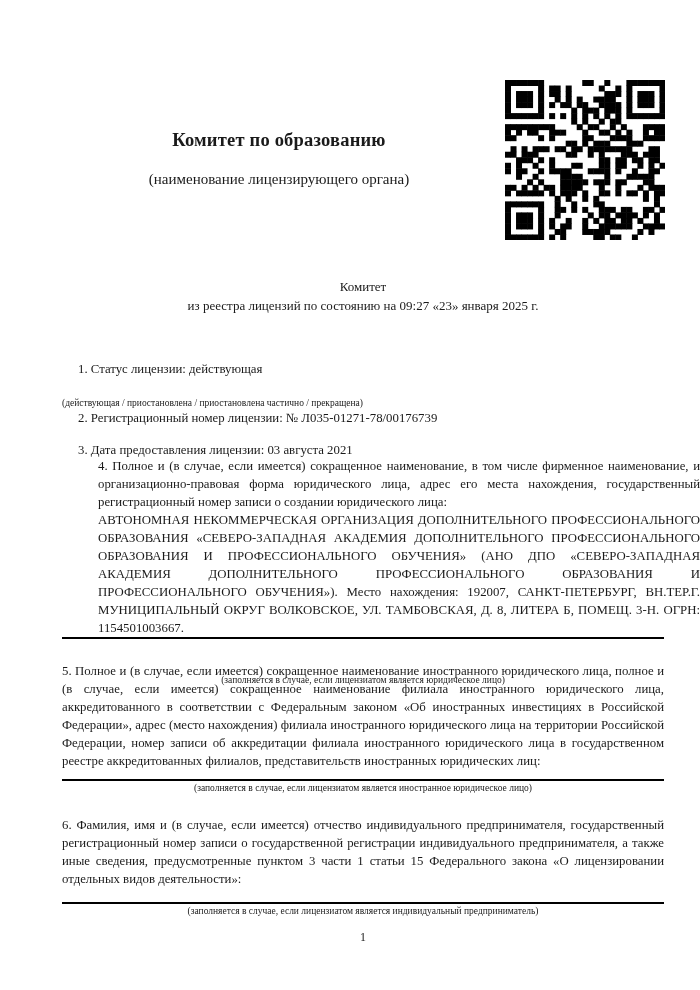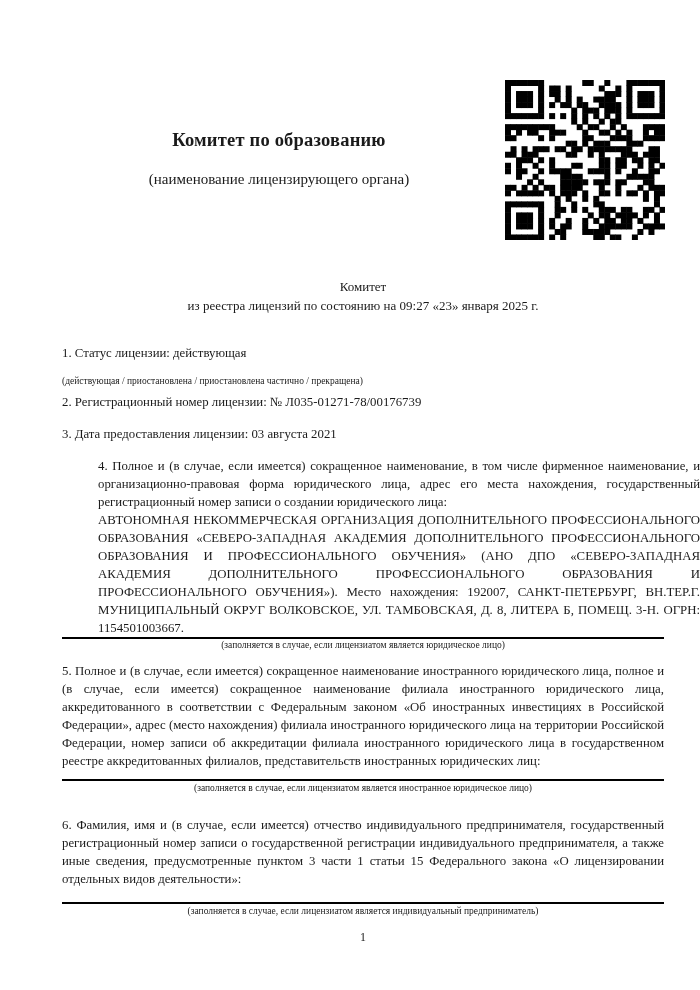--- a/index.html
+++ b/index.html
@@ -17,21 +17,21 @@
   .org-title{font-size:18.5px;font-weight:bold;letter-spacing:.2px;}
   .org-caption{font-size:15px;margin-top:20px;}
   
   .qr-wrap{position:absolute;left:505px;top:80px;width:160px;height:160px;}
   .qr-wrap svg{display:block;}
   
   .doc-title{top:277px;text-align:center;font-size:13px;line-height:19px;}
   
   .item{font-size:12.8px;line-height:18px;}
   .p-just{text-align:justify;margin:0;}
-  .p-plain{margin:0;}
+  .p-plain{margin:16px;}
   .small-caption{font-size:9.5px;text-align:center;}
   .inline-caption{font-size:9.5px;text-align:left;margin-top:10px;}
   .rule{border-top:2px solid #000;height:0;}
   .page-number{top:930px;text-align:center;font-size:12px;}
 </style>
 </head>
 <body>
 
 <div class="page">
 
@@ -476,21 +476,21 @@
 
   <div class="abs item" style="top:425px;">
     <p class="p-plain">3. Дата предоставления лицензии: 03 августа 2021</p>
   </div>
 
   <div class="abs item" style="top:457px;margin-left:36px;">
     <p class="p-just">4. Полное и (в случае, если имеется) сокращенное наименование, в том числе фирменное наименование, и организационно-правовая форма юридического лица, адрес его места нахождения, государственный регистрационный номер записи о создании юридического лица:</p>
     <p class="p-just">АВТОНОМНАЯ НЕКОММЕРЧЕСКАЯ ОРГАНИЗАЦИЯ ДОПОЛНИТЕЛЬНОГО ПРОФЕССИОНАЛЬНОГО ОБРАЗОВАНИЯ «СЕВЕРО-ЗАПАДНАЯ АКАДЕМИЯ ДОПОЛНИТЕЛЬНОГО ПРОФЕССИОНАЛЬНОГО ОБРАЗОВАНИЯ И ПРОФЕССИОНАЛЬНОГО ОБУЧЕНИЯ» (АНО ДПО «СЕВЕРО-ЗАПАДНАЯ АКАДЕМИЯ ДОПОЛНИТЕЛЬНОГО ПРОФЕССИОНАЛЬНОГО ОБРАЗОВАНИЯ И ПРОФЕССИОНАЛЬНОГО ОБУЧЕНИЯ»). Место нахождения: 192007, САНКТ-ПЕТЕРБУРГ, ВН.ТЕР.Г. МУНИЦИПАЛЬНЫЙ ОКРУГ ВОЛКОВСКОЕ, УЛ. ТАМБОВСКАЯ, Д. 8, ЛИТЕРА Б, ПОМЕЩ. 3-Н. ОГРН: 1154501003667.</p>
   </div>
   <div class="abs rule" style="top:637px;"></div>
-  <div class="abs small-caption" style="top:640px;">(заполняется в случае, если лицензиатом является юридическое лицо)</div>
+  <div class="abs small-caption" style="top:675px;">(заполняется в случае, если лицензиатом является юридическое лицо)</div>
 
   <div class="abs item" style="top:662px;">
     <p class="p-just">5. Полное и (в случае, если имеется) сокращенное наименование иностранного юридического лица, полное и (в случае, если имеется) сокращенное наименование филиала иностранного юридического лица, аккредитованного в соответствии с Федеральным законом «Об иностранных инвестициях в Российской Федерации», адрес (место нахождения) филиала иностранного юридического лица на территории Российской Федерации, номер записи об аккредитации филиала иностранного юридического лица в государственном реестре аккредитованных филиалов, представительств иностранных юридических лиц:</p>
   </div>
   <div class="abs rule" style="top:779px;"></div>
   <div class="abs small-caption" style="top:783px;">(заполняется в случае, если лицензиатом является иностранное юридическое лицо)</div>
 
   <div class="abs item" style="top:816px;">
     <p class="p-just">6. Фамилия, имя и (в случае, если имеется) отчество индивидуального предпринимателя, государственный регистрационный номер записи о государственной регистрации индивидуального предпринимателя, а также иные сведения, предусмотренные пунктом 3 части 1 статьи 15 Федерального закона «О лицензировании отдельных видов деятельности»:</p>
   </div>

